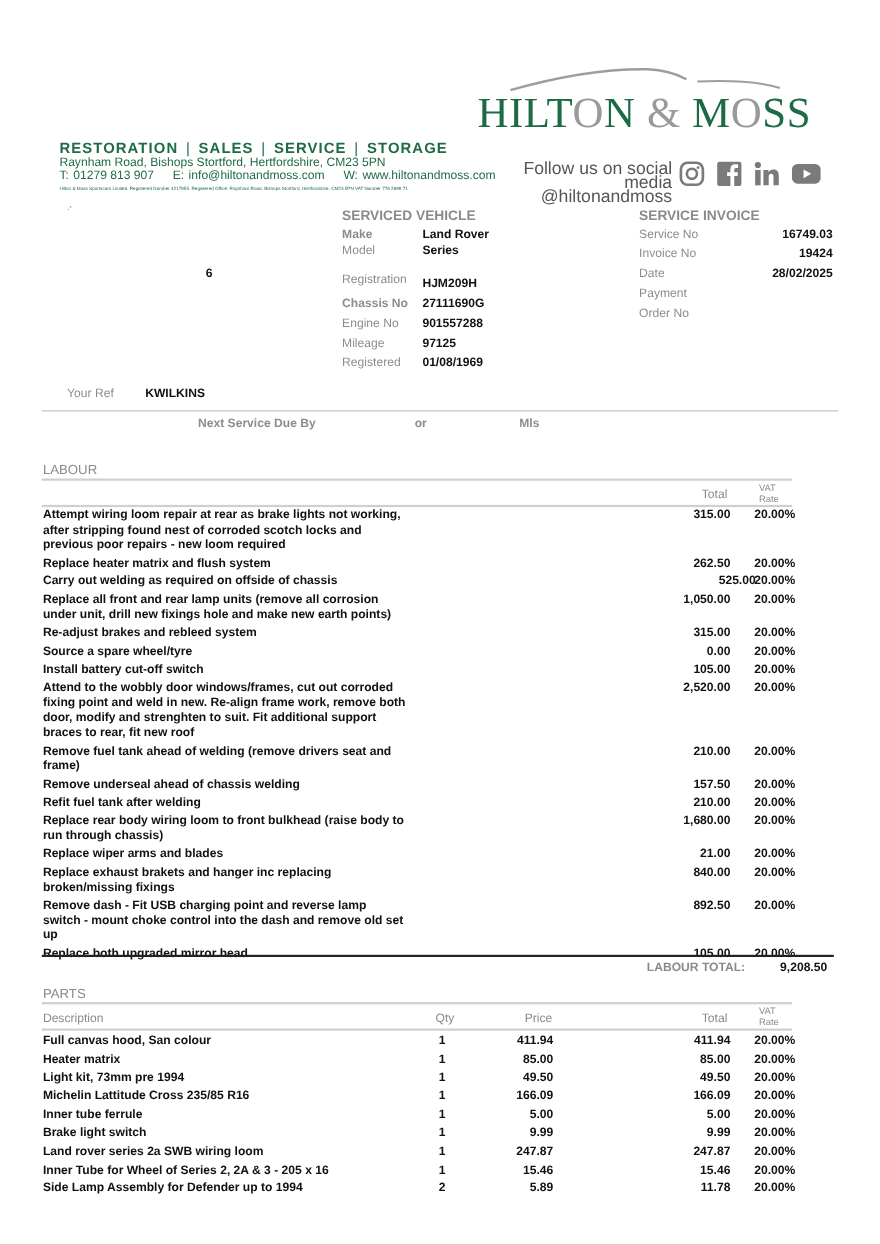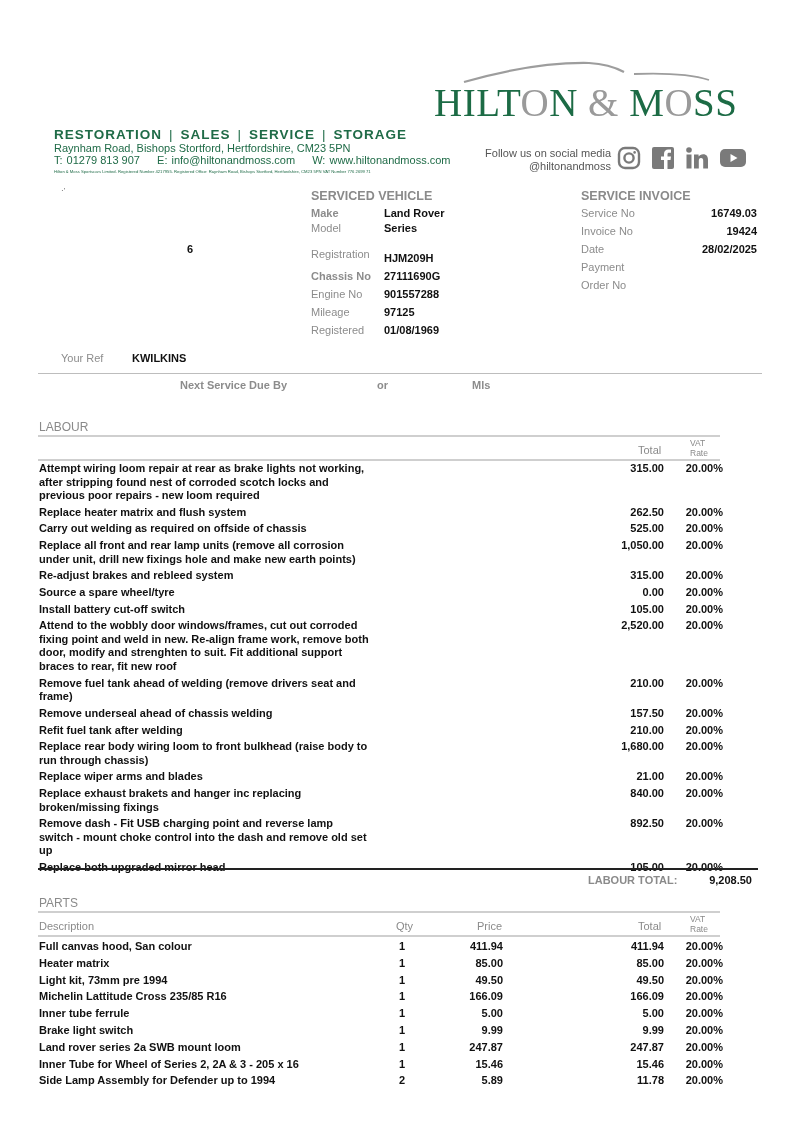--- a/index.html
+++ b/index.html
@@ -13,21 +13,21 @@
   #logo-text { position: absolute; left: 0; top: 22px; font-family: "Liberation Serif", serif; font-size: 39px; letter-spacing: 0.5px; white-space: nowrap; }
   #logo-text .g { color: #1c6b45; }
   #logo-text .s { color: #9a9a9a; }
   #tagline { left: 54px; top: 127px; font-size: 13.5px; color: #1f6b47; letter-spacing: 1px; font-weight: bold; white-space: nowrap; }
   #tagline .sep { margin: 0 7px; font-weight: normal; }
   #address { left: 54px; top: 142px; font-size: 11px; color: #1f6b47; white-space: nowrap; }
   #contact { left: 54px; top: 154px; font-size: 11px; color: #1f6b47; white-space: nowrap; }
   #contact span { margin-right: 4px; }
   #contact .gap { margin-right: 14px; }
   #legal { left: 54px; top: 169px; font-size: 4.2px; color: #1f6b47; white-space: nowrap; }
-  #social-text { left: 460px; top: 147px; width: 151px; font-size: 11px; color: #555; text-align: right; line-height: 13px; }
+  #social-text { left: 460px; top: 147px; width: 151px; font-size: 16px; color: #555; text-align: right; line-height: 13px; }
   #social-icons { left: 617px; top: 146px; display: flex; gap: 10px; align-items: center; }
   .soc { width: 24px; height: 24px; display: inline-block; }
   
   .sec-title { font-size: 12.5px; font-weight: bold; color: #8a8a8a; }
   .row { position: absolute; white-space: nowrap; }
   .hr { position: absolute; height: 1px; background: #bdbdbd; }
   .hr2 { position: absolute; height: 2px; background: #cfcfcf; }
   
   .line { position: absolute; left: 39px; font-size: 11px; font-weight: bold; color: #111; line-height: 13.5px; }
   .desc { position: absolute; left: 0; width: 330px; white-space: pre-line; }
@@ -140,21 +140,21 @@
       <div class="tot" style="left: 535px;">315.00</div>
       <div class="vat" style="left: 624px;">20.00%</div>
     </div>
     <div class="line" style="top: 505.7px; width: 684px; height: 13.5px;">
       <div class="desc">Replace heater matrix and flush system</div>
       <div class="tot" style="left: 535px;">262.50</div>
       <div class="vat" style="left: 624px;">20.00%</div>
     </div>
     <div class="line" style="top: 522.4px; width: 684px; height: 13.5px;">
       <div class="desc">Carry out welding as required on offside of chassis</div>
-      <div class="tot" style="left: 535px;">525.00</div>
+      <div class="tot" style="left: 558px;">525.00</div>
       <div class="vat" style="left: 624px;">20.00%</div>
     </div>
     <div class="line" style="top: 539.1px; width: 684px; height: 27px;">
       <div class="desc">Replace all front and rear lamp units (remove all corrosion
 under unit, drill new fixings hole and make new earth points)</div>
       <div class="tot" style="left: 535px;">1,050.00</div>
       <div class="vat" style="left: 624px;">20.00%</div>
     </div>
     <div class="line" style="top: 569.3px; width: 684px; height: 13.5px;">
       <div class="desc">Re-adjust brakes and rebleed system</div>
@@ -277,21 +277,21 @@
       <div class="vat" style="left: 624px;">20.00%</div>
     </div>
     <div class="line" style="top: 1024px; width: 684px; height: 14px;">
       <div class="desc">Brake light switch</div>
       <div class="tot" style="left: 276px;">1</div>
       <div class="tot" style="left: 374px;">9.99</div>
       <div class="tot" style="left: 535px;">9.99</div>
       <div class="vat" style="left: 624px;">20.00%</div>
     </div>
     <div class="line" style="top: 1040.8px; width: 684px; height: 14px;">
-      <div class="desc">Land rover series 2a SWB mount loom</div>
+      <div class="desc">Land rover series 2a SWB wiring loom</div>
       <div class="tot" style="left: 276px;">1</div>
       <div class="tot" style="left: 374px;">247.87</div>
       <div class="tot" style="left: 535px;">247.87</div>
       <div class="vat" style="left: 624px;">20.00%</div>
     </div>
     <div class="line" style="top: 1057.6px; width: 684px; height: 14px;">
       <div class="desc">Inner Tube for Wheel of Series 2, 2A &amp; 3 - 205 x 16</div>
       <div class="tot" style="left: 276px;">1</div>
       <div class="tot" style="left: 374px;">15.46</div>
       <div class="tot" style="left: 535px;">15.46</div>

